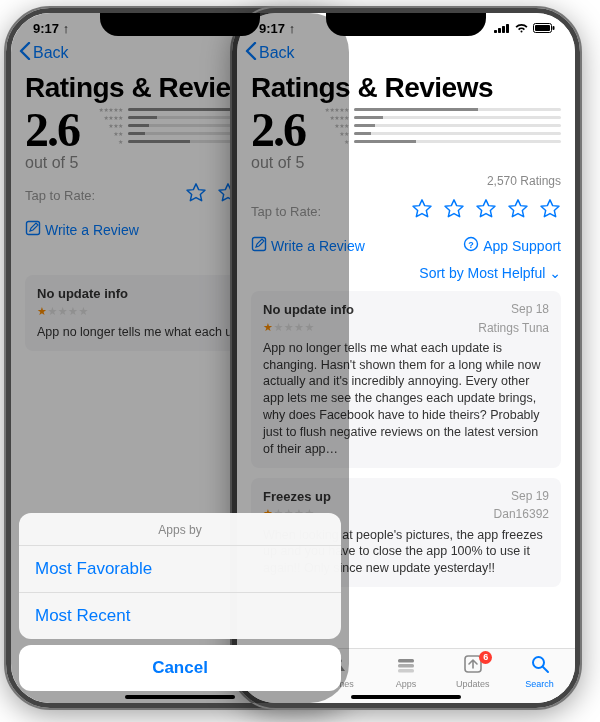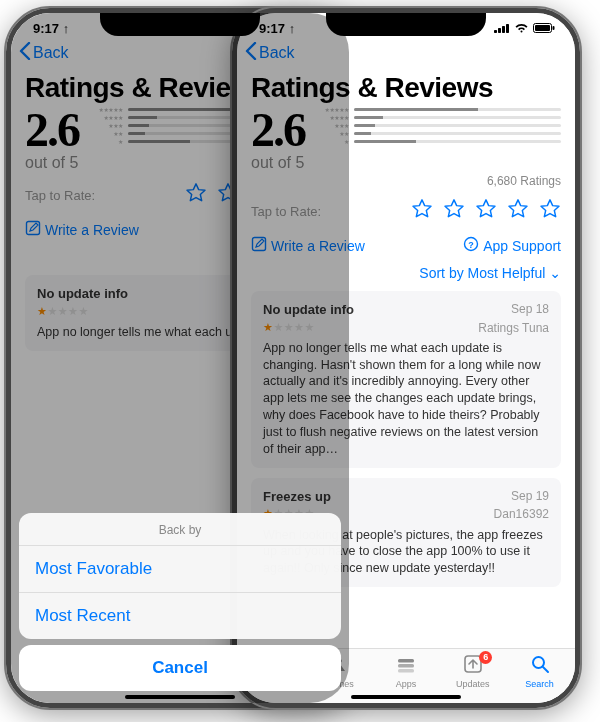--- a/index.html
+++ b/index.html
@@ -226,21 +226,21 @@
         <div class="rc-sub">
           <span class="rc-stars">★<span class="empty">★★★★</span></span>
           <span class="rc-author">T</span>
         </div>
         <div style="margin-top:4px;">App no longer tells me what each upd</div>
       </div>
     </div>
 
     <div class="dim"></div>
     <div class="sheet">
-      <div class="sheet-title">Back by</div>
+      <div class="sheet-title">Apps by</div>
       <div class="sheet-item">Most Favorable</div>
       <div class="sheet-item">Most Recent</div>
     </div>
     <div class="sheet-cancel">Cancel</div>
     <div class="home-ind" style="z-index:36;"></div>
   </div>
 </div>
 
 <div class="phone phone-right">
   <div class="notch"></div>
@@ -311,21 +311,21 @@
               </div>
             </div>
             <div class="bar-row">
               <div class="bar-stars">★</div>
               <div class="bar">
                 <div class="fill" style="width: 30%;"></div>
               </div>
             </div>
           </div>
       </div>
-      <div class="count">6,680 Ratings</div>
+      <div class="count">2,570 Ratings</div>
       <div class="taprow">
         <span class="tap-label">Tap to Rate:</span>
         <div class="rate-stars">
             <span class="star-outline"><svg width="22" height="22" viewBox="0 0 24 24">
                 <path d="M12 2l2.9 6.3 6.9.7-5.1 4.6 1.5 6.8L12 17l-6.2 3.4 1.5-6.8L2.2 9l6.9-.7L12 2z" fill="none" stroke="#007aff" stroke-width="1.6" stroke-linejoin="round"></path>
               </svg></span>
             <span class="star-outline"><svg width="22" height="22" viewBox="0 0 24 24">
                 <path d="M12 2l2.9 6.3 6.9.7-5.1 4.6 1.5 6.8L12 17l-6.2 3.4 1.5-6.8L2.2 9l6.9-.7L12 2z" fill="none" stroke="#007aff" stroke-width="1.6" stroke-linejoin="round"></path>
               </svg></span>
             <span class="star-outline"><svg width="22" height="22" viewBox="0 0 24 24">

